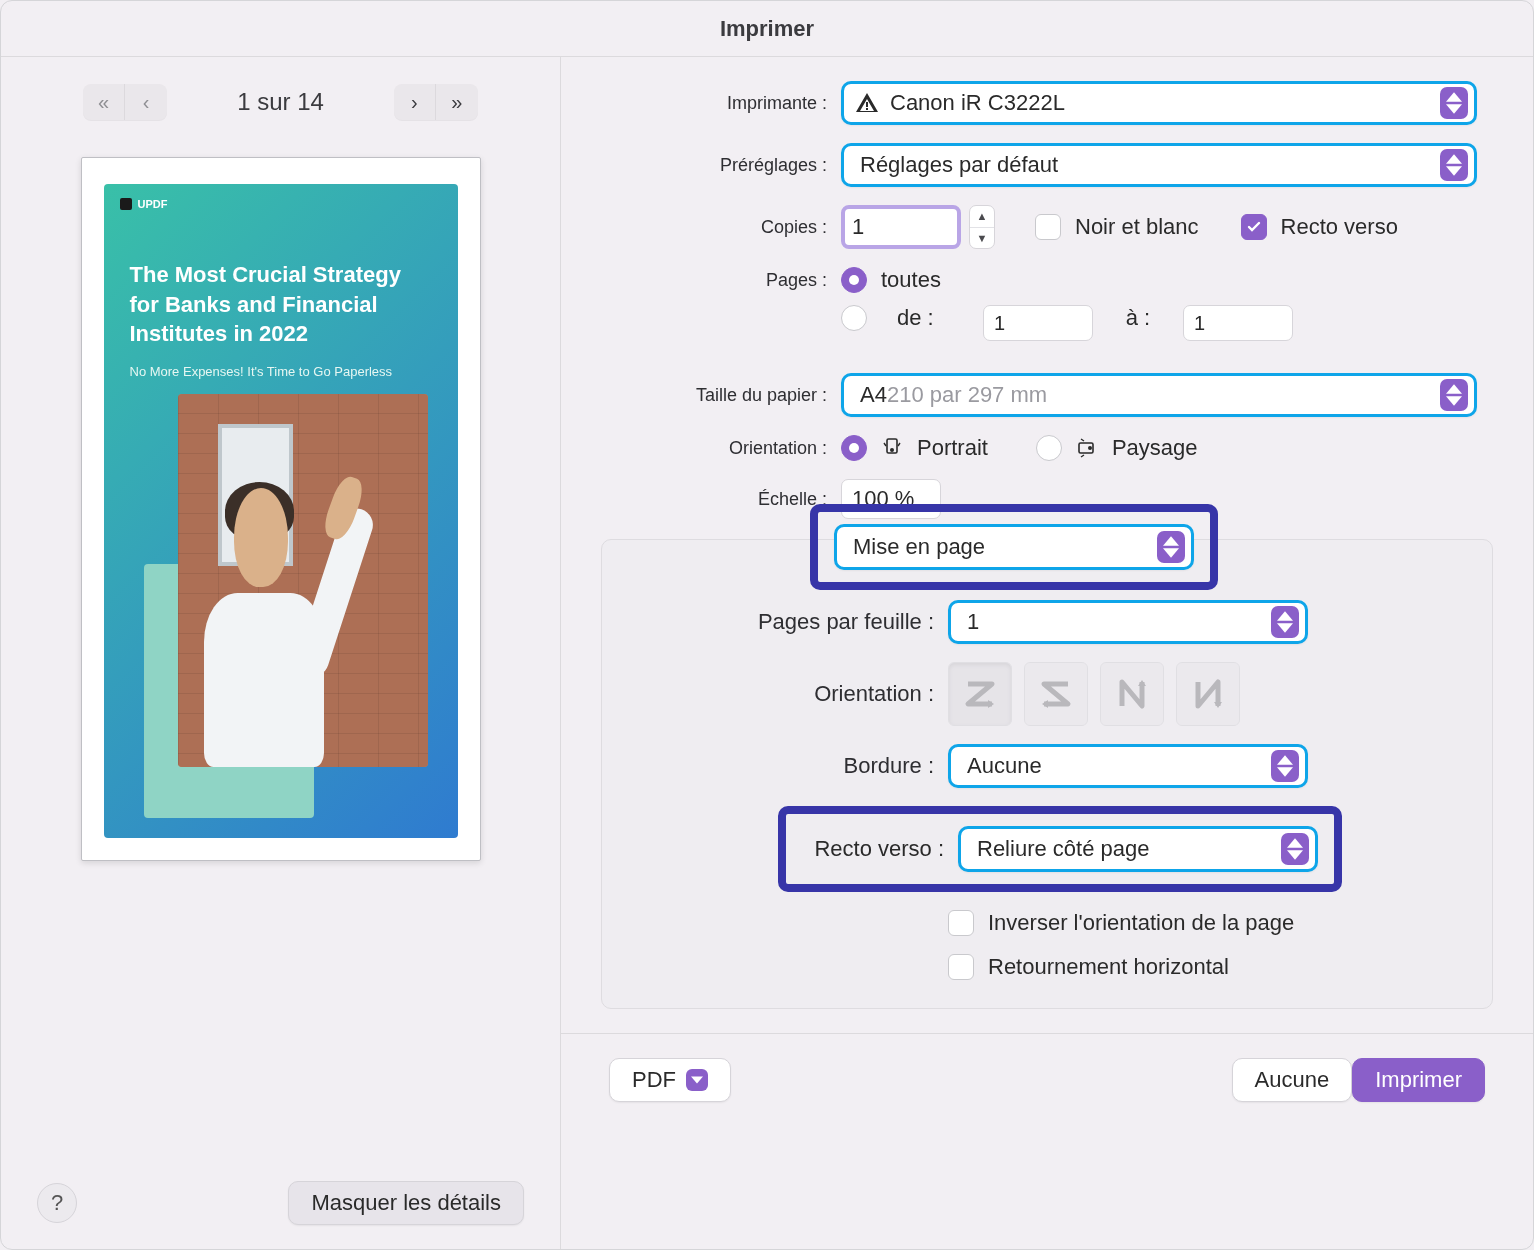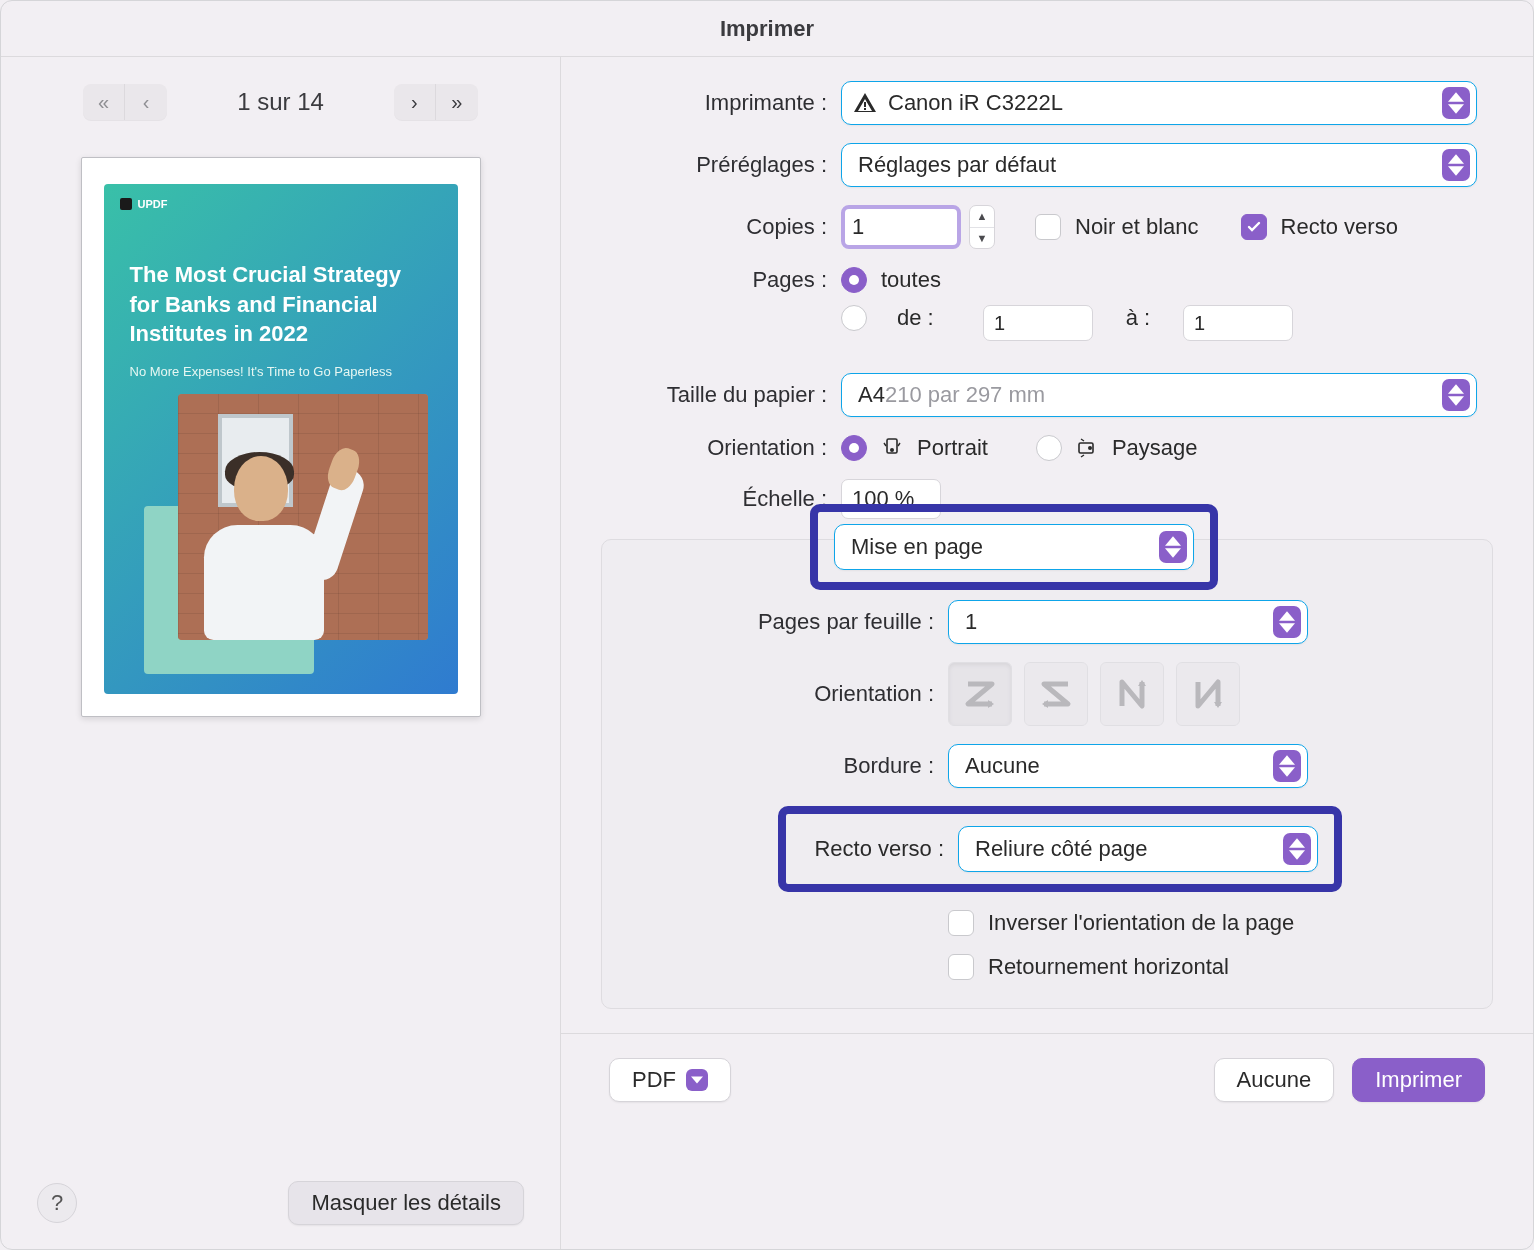--- a/index.html
+++ b/index.html
@@ -13,21 +13,21 @@
   
   .preview-nav { height: 90px; display:flex; align-items:center; justify-content:center; gap: 70px; }
   .nav-group { display:flex; background:#eae7eb; border-radius:8px; box-shadow: 0 1px 0 rgba(0,0,0,.05); overflow:hidden; }
   .nav-btn { width:42px; height:36px; display:flex; align-items:center; justify-content:center; font-size:20px; color:#8e8e92; border-right:1px solid rgba(0,0,0,.06); }
   .nav-btn:last-child { border-right:none; }
   .nav-btn.enabled { color:#3b3b3f; }
   .page-indicator { font-size:24px; color:#3b3b3f; }
 
   
   .preview-stage { flex:1; display:flex; align-items:flex-start; justify-content:center; padding: 10px 40px 40px; }
-  .doc-frame { width: 400px; height:560px; background:#fff; border:1px solid #bfbfc4; border-radius:2px; padding:26px 22px 22px; box-shadow: 0 2px 6px rgba(0,0,0,.12); position:relative; }
+  .doc-frame { width: 400px; height:704px; background:#fff; border:1px solid #bfbfc4; border-radius:2px; padding:26px 22px 22px; box-shadow: 0 2px 6px rgba(0,0,0,.12); position:relative; }
   .doc-inner { width:100%; height:100%; background: linear-gradient(135deg, #39c0a8 0%, #2f7bd0 100%); border-radius:4px; position:relative; overflow:hidden; }
   .doc-logo { position:absolute; top:14px; left:16px; color:#fff; font-size:11px; font-weight:600; display:flex; gap:6px; align-items:center; }
   .doc-logo::before { content:''; width:12px; height:12px; background:#1a1a1a; border-radius:2px; display:inline-block; }
   .doc-title { position:absolute; top:76px; left:26px; right:40px; color:#fff; font-weight:700; font-size:22px; line-height:1.35; }
   .doc-sub { position:absolute; top:180px; left:26px; color:#e6f7f2; font-size:13px; }
   .doc-photo-wrap { position:absolute; bottom:20px; left:40px; right:30px; top:210px; }
   .photo-back { position:absolute; left:0; bottom:0; width:60%; height:60%; background:#8fd4c5; border-radius:4px; }
   .photo-front { position:absolute; right:0; top:0; width:88%; height:88%; background:#b98a6e; border-radius:4px; overflow:hidden; }
   .brick { position:absolute; inset:0; background:
      linear-gradient(90deg, rgba(0,0,0,.08) 1px, transparent 1px) 0 0/40px 20px,
@@ -37,24 +37,24 @@
   .person { position:absolute; left:8%; bottom:0; width:60%; height:78%; }
   .person-head { position:absolute; left:24%; top:4%; width:36%; height:34%; background:#dab18a; border-radius:50% 50% 46% 46%; }
   .person-hair { position:absolute; left:18%; top:2%; width:46%; height:20%; background:#3b2f28; border-radius:50% 50% 40% 40%; }
   .person-body { position:absolute; left:4%; bottom:0; width:80%; height:60%; background:#f2f4f6; border-radius:28% 28% 8% 8%; }
   .person-arm { position:absolute; right:-2%; top:10%; width:22%; height:60%; background:#f2f4f6; border-radius:24px; transform:rotate(18deg); }
   .person-hand { position:absolute; right:-6%; top:0; width:18%; height:22%; background:#dab18a; border-radius:40%; transform:rotate(20deg); }
 
   
   .settings-body { padding: 24px 56px 20px 36px; display:flex; flex-direction:column; gap:18px; }
   .row { display:flex; align-items:center; gap:14px; }
-  .label { width: 230px; text-align:right; font-size:22px; color:#2e2e32; }
+  .label { width: 230px; text-align:right; font-size:18px; color:#2e2e32; }
   .label-sm { width: 296px; text-align:right; font-size:22px; color:#2e2e32; }
 
-  .select { flex:1; min-width:0; height:44px; background:#fff; border:1px solid #0ea5e9; border-radius:10px; display:flex; align-items:center; padding:0 46px 0 16px; font-size:22px; position:relative; box-shadow: 0 1px 2px rgba(0,0,0,.05); }
+  .select { flex:1; min-width:0; height:44px; background:#fff; border:3px solid #0ea5e9; border-radius:10px; display:flex; align-items:center; padding:0 46px 0 16px; font-size:22px; position:relative; box-shadow: 0 1px 2px rgba(0,0,0,.05); }
   .select.wicon { padding-left:10px; }
   .select .warn { width:26px; height:26px; margin-right:10px; display:inline-flex; align-items:center; justify-content:center; }
   .select .sub { color:#9a9aa0; }
   .stepper-btns, .select-chevron { position:absolute; right:6px; top:50%; transform:translateY(-50%); width:28px; height:32px; border-radius:7px; background:#8a5fc9; display:flex; flex-direction:column; align-items:center; justify-content:center; color:#fff; }
   .select-chevron svg { width:16px; height:16px; }
   .select-chevron .up { margin-bottom:-2px; }
   .select-chevron .dn { margin-top:-2px; }
 
   .num-input { width:120px; height:44px; background:#fff; border:1px solid #d7d5da; border-radius:8px; padding:0 10px; font-size:22px; display:flex; align-items:center; }
   .num-input.focus { border:4px solid #b9a5e6; padding:0 7px; }
@@ -79,21 +79,21 @@
   .inset-panel { margin: 0 40px 24px 40px; border:1px solid #dedce0; border-radius:10px; background:#efedf1; padding: 60px 36px 28px; position:relative; display:flex; flex-direction:column; gap:18px; }
   .inset-panel .floating { position:absolute; top:-36px; left:208px; }
   .select.medium { width:360px; flex:none; }
   .select.smallw { width:360px; flex:none; }
 
   .layout-grid { display:flex; gap:12px; }
   .layout-btn { width:64px; height:64px; border:1px solid #d0d0d4; border-radius:6px; background:#e8e6ea; display:flex; align-items:center; justify-content:center; }
   .layout-btn.sel { background:#dcdadf; box-shadow: inset 0 2px 4px rgba(0,0,0,.15); }
   .layout-btn.dim { opacity:.45; }
 
-  .footer { border-top:1px solid #dcdadd; padding: 24px 48px; display:flex; align-items:center; gap:18px; }
+  .footer { border-top:1px solid #dcdadd; padding: 24px 48px; display:flex; align-items:center; }
   .help-btn { width:40px; height:40px; border-radius:50%; background:#eceaee; border:1px solid #d6d4d9; display:flex; align-items:center; justify-content:center; font-size:22px; color:#555; }
   .pill-btn { height:44px; padding:0 22px; border-radius:10px; background:#fff; border:1px solid #d6d4d9; font-size:22px; display:flex; align-items:center; gap:10px; box-shadow:0 1px 2px rgba(0,0,0,.06); }
   .pill-btn.primary { background:#8a5fc9; color:#fff; border-color:#8a5fc9; }
   .pill-btn .mini-chevron { width:22px; height:22px; border-radius:6px; background:#8a5fc9; display:inline-flex; align-items:center; justify-content:center; }
   .spacer { flex:1; }
 
   .sub-row { display:flex; align-items:flex-start; gap:30px; margin-left:244px; }
 </style>
 </head>
 <body>

